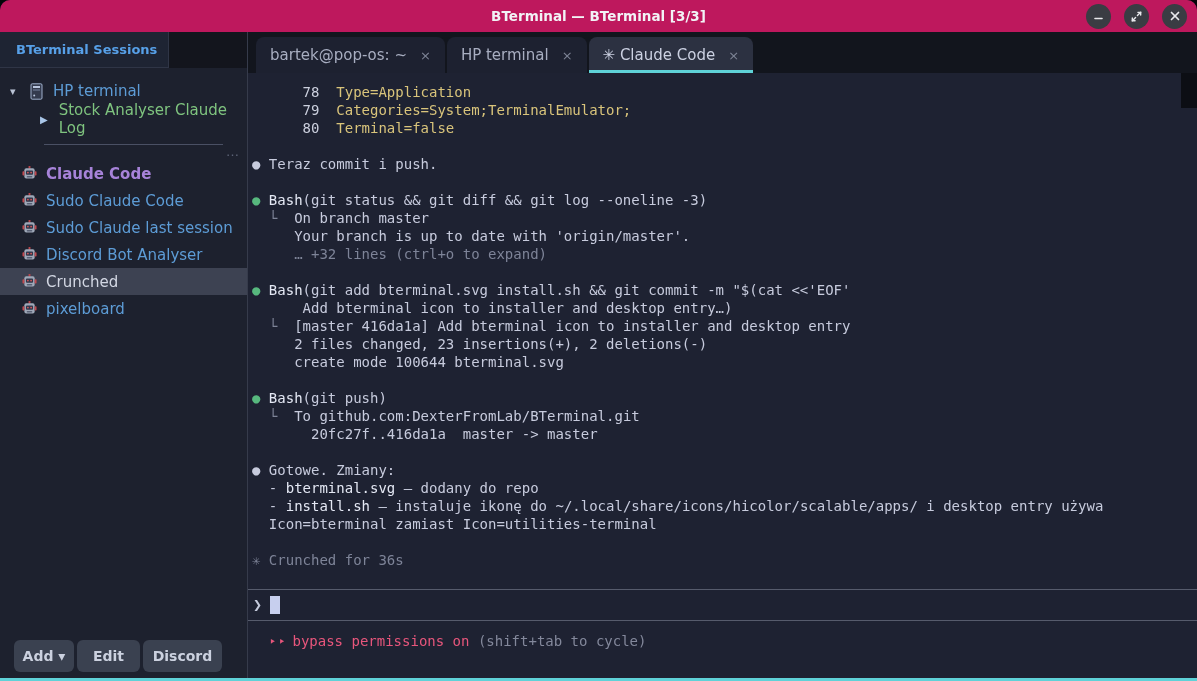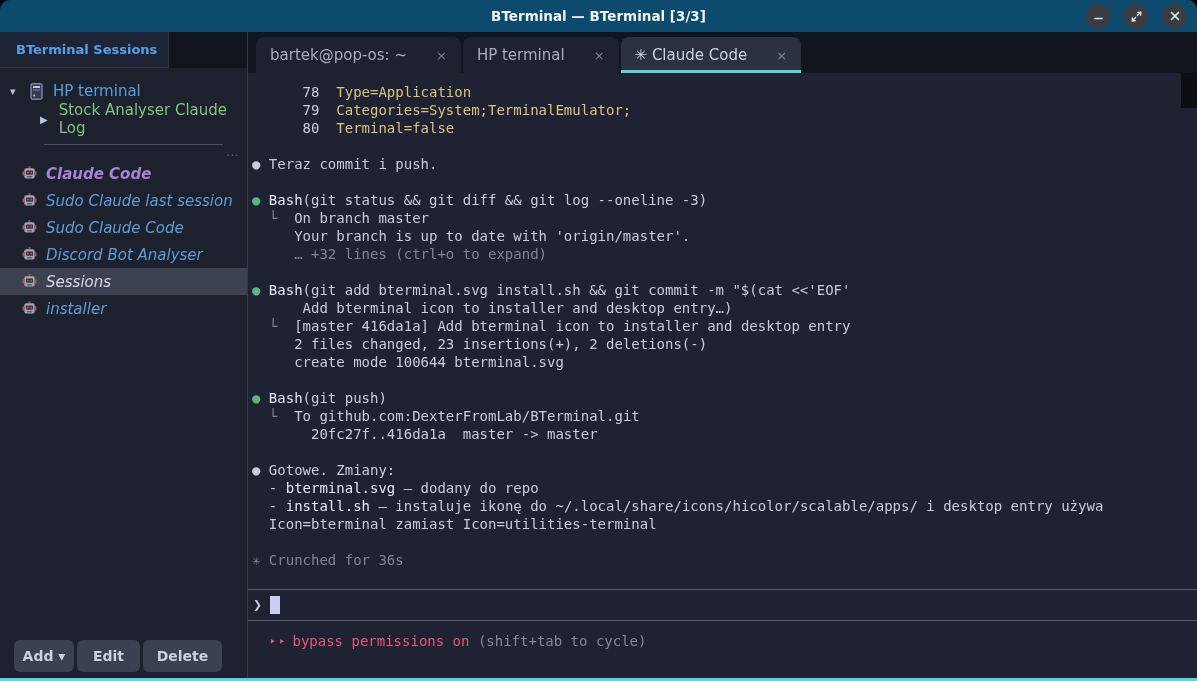--- a/index.html
+++ b/index.html
@@ -7,21 +7,21 @@
   body {
     width:1197px; height:681px; overflow:hidden;
     font-family:"DejaVu Sans","Liberation Sans",sans-serif;
     -webkit-font-smoothing:antialiased;
   }
   .window {
     width:1197px; height:681px; display:flex; flex-direction:column;
     border-radius:10px 10px 0 0; overflow:hidden; background:#1d212e;
   }
   
-  .titlebar { flex:0 0 32px; background:#0c4a6e; position:relative; display:flex; align-items:center; }
+  .titlebar { flex:0 0 32px; background:#be185d; position:relative; display:flex; align-items:center; }
   .title {
     position:absolute; left:0; right:0; text-align:center;
     color:#f2f3f6; font-weight:bold; font-size:13.5px; pointer-events:none;
   }
   .controls { margin-left:auto; display:flex; gap:13px; padding-right:10px; z-index:2; }
   .ctrl {
     width:25px; height:25px; border-radius:50%; background:#3a3c43; border:none;
     display:flex; align-items:center; justify-content:center; cursor:default;
   }
   .ctrl svg { display:block; }
@@ -43,36 +43,36 @@
   .tree-row { height:28px; display:flex; align-items:center; font-size:15px; }
   .host-row { padding-left:10px; gap:8px; }
   .caret { color:#b9c2d4; font-size:11px; width:12px; }
   .host-label { color:#5d9cd6; margin-left:2px; }
   .child-row { padding-left:40px; gap:11px; }
   .play { color:#a9c6e8; font-size:10px; }
   .child-label { color:#7fc47f; }
   .divider-row { height:22px; display:flex; align-items:center; padding:0 8px 0 44px; }
   .div-line { flex:1; border-top:1px solid #4a5064; }
   .div-dots { color:#5c6376; font-size:13px; margin-left:3px; line-height:6px; align-self:flex-end; }
-  .session-list { margin-top:5px;font-style:italic; }
+  .session-list { margin-top:5px; }
   .session-row { height:27px; display:flex; align-items:center; padding-left:22px; gap:9px; font-size:15px; color:#5d9cd6; cursor:default; }
   .session-row.purple { color:#a783d9; font-weight:bold; }
   .session-row.selected { background:#3d4252; color:#d3d7e3; }
   .robot { flex:0 0 15px; }
   .sb-buttons { position:absolute; bottom:6px; left:14px; right:8px; display:flex; gap:3px; }
   .sb-btn {
     background:#3a4150; border:none; color:#cbd1df; font-weight:bold; font-size:14px;
     padding:8px 0; border-radius:6px; font-family:inherit; cursor:default;
   }
   .sb-btn.b-add { width:60px; } .sb-btn.b-edit { width:63px; } .sb-btn.b-delete { width:79px; }
   
   .content { flex:1; display:flex; flex-direction:column; min-width:0; }
   .tabbar { flex:0 0 41px; background:#12151d; display:flex; align-items:flex-end; padding-left:8px; }
   .tab {
-    height:36px; display:flex; align-items:center; gap:29px; padding:0 14px;
+    height:36px; display:flex; align-items:center; gap:13px; padding:0 14px;
     border-radius:8px 8px 0 0; background:#1d2130; color:#a8aec1; font-size:15px;
     margin-right:2px; position:relative; cursor:default; white-space:nowrap;
   }
   .tab.active { background:#2c3141; color:#ccd1e2; }
   .tab.active::after { content:""; position:absolute; bottom:0; left:0; right:0; height:3px; background:var(--accent,#49d8d0); }
   .tab-close { color:#7e8496; font-size:13px; }
   
   .terminal {
     flex:1; background:#1e2232; position:relative; display:flex; flex-direction:column; min-height:0;
     font-family:"DejaVu Sans Mono","Liberation Mono",monospace; font-size:14px;
@@ -172,81 +172,81 @@
               <svg class="robot" width="15" height="15" viewBox="0 0 16 16">
                 <rect x="7" y="0" width="2" height="3" fill="#b8434a"></rect>
                 <rect x="2.5" y="2.5" width="11" height="10.8" rx="2" fill="#9fa8b8"></rect>
                 <rect x="0.5" y="5.5" width="2" height="4.5" rx="0.8" fill="#c24a50"></rect>
                 <rect x="13.5" y="5.5" width="2" height="4.5" rx="0.8" fill="#c24a50"></rect>
                 <rect x="4.2" y="4.8" width="7.6" height="4.4" rx="1" fill="#30364a"></rect>
                 <circle cx="6.3" cy="7" r="0.9" fill="#e05a5a"></circle>
                 <circle cx="9.7" cy="7" r="0.9" fill="#e05a5a"></circle>
                 <rect x="5" y="10.6" width="6" height="1.6" rx="0.8" fill="#586074"></rect>
               </svg>
+              <span>Sudo Claude Code</span>
+            </div>
+            <div class="session-row">
+              <svg class="robot" width="15" height="15" viewBox="0 0 16 16">
+                <rect x="7" y="0" width="2" height="3" fill="#b8434a"></rect>
+                <rect x="2.5" y="2.5" width="11" height="10.8" rx="2" fill="#9fa8b8"></rect>
+                <rect x="0.5" y="5.5" width="2" height="4.5" rx="0.8" fill="#c24a50"></rect>
+                <rect x="13.5" y="5.5" width="2" height="4.5" rx="0.8" fill="#c24a50"></rect>
+                <rect x="4.2" y="4.8" width="7.6" height="4.4" rx="1" fill="#30364a"></rect>
+                <circle cx="6.3" cy="7" r="0.9" fill="#e05a5a"></circle>
+                <circle cx="9.7" cy="7" r="0.9" fill="#e05a5a"></circle>
+                <rect x="5" y="10.6" width="6" height="1.6" rx="0.8" fill="#586074"></rect>
+              </svg>
               <span>Sudo Claude last session</span>
             </div>
             <div class="session-row">
               <svg class="robot" width="15" height="15" viewBox="0 0 16 16">
                 <rect x="7" y="0" width="2" height="3" fill="#b8434a"></rect>
                 <rect x="2.5" y="2.5" width="11" height="10.8" rx="2" fill="#9fa8b8"></rect>
                 <rect x="0.5" y="5.5" width="2" height="4.5" rx="0.8" fill="#c24a50"></rect>
                 <rect x="13.5" y="5.5" width="2" height="4.5" rx="0.8" fill="#c24a50"></rect>
                 <rect x="4.2" y="4.8" width="7.6" height="4.4" rx="1" fill="#30364a"></rect>
                 <circle cx="6.3" cy="7" r="0.9" fill="#e05a5a"></circle>
                 <circle cx="9.7" cy="7" r="0.9" fill="#e05a5a"></circle>
                 <rect x="5" y="10.6" width="6" height="1.6" rx="0.8" fill="#586074"></rect>
               </svg>
-              <span>Sudo Claude Code</span>
-            </div>
-            <div class="session-row">
-              <svg class="robot" width="15" height="15" viewBox="0 0 16 16">
-                <rect x="7" y="0" width="2" height="3" fill="#b8434a"></rect>
-                <rect x="2.5" y="2.5" width="11" height="10.8" rx="2" fill="#9fa8b8"></rect>
-                <rect x="0.5" y="5.5" width="2" height="4.5" rx="0.8" fill="#c24a50"></rect>
-                <rect x="13.5" y="5.5" width="2" height="4.5" rx="0.8" fill="#c24a50"></rect>
-                <rect x="4.2" y="4.8" width="7.6" height="4.4" rx="1" fill="#30364a"></rect>
-                <circle cx="6.3" cy="7" r="0.9" fill="#e05a5a"></circle>
-                <circle cx="9.7" cy="7" r="0.9" fill="#e05a5a"></circle>
-                <rect x="5" y="10.6" width="6" height="1.6" rx="0.8" fill="#586074"></rect>
-              </svg>
               <span>Discord Bot Analyser</span>
             </div>
             <div class="session-row selected">
               <svg class="robot" width="15" height="15" viewBox="0 0 16 16">
                 <rect x="7" y="0" width="2" height="3" fill="#b8434a"></rect>
                 <rect x="2.5" y="2.5" width="11" height="10.8" rx="2" fill="#9fa8b8"></rect>
                 <rect x="0.5" y="5.5" width="2" height="4.5" rx="0.8" fill="#c24a50"></rect>
                 <rect x="13.5" y="5.5" width="2" height="4.5" rx="0.8" fill="#c24a50"></rect>
                 <rect x="4.2" y="4.8" width="7.6" height="4.4" rx="1" fill="#30364a"></rect>
                 <circle cx="6.3" cy="7" r="0.9" fill="#e05a5a"></circle>
                 <circle cx="9.7" cy="7" r="0.9" fill="#e05a5a"></circle>
                 <rect x="5" y="10.6" width="6" height="1.6" rx="0.8" fill="#586074"></rect>
               </svg>
-              <span>Sessions</span>
-            </div>
-            <div class="session-row">
-              <svg class="robot" width="15" height="15" viewBox="0 0 16 16">
-                <rect x="7" y="0" width="2" height="3" fill="#b8434a"></rect>
-                <rect x="2.5" y="2.5" width="11" height="10.8" rx="2" fill="#9fa8b8"></rect>
-                <rect x="0.5" y="5.5" width="2" height="4.5" rx="0.8" fill="#c24a50"></rect>
-                <rect x="13.5" y="5.5" width="2" height="4.5" rx="0.8" fill="#c24a50"></rect>
-                <rect x="4.2" y="4.8" width="7.6" height="4.4" rx="1" fill="#30364a"></rect>
-                <circle cx="6.3" cy="7" r="0.9" fill="#e05a5a"></circle>
-                <circle cx="9.7" cy="7" r="0.9" fill="#e05a5a"></circle>
-                <rect x="5" y="10.6" width="6" height="1.6" rx="0.8" fill="#586074"></rect>
-              </svg>
-              <span>installer</span>
+              <span>Crunched</span>
+            </div>
+            <div class="session-row">
+              <svg class="robot" width="15" height="15" viewBox="0 0 16 16">
+                <rect x="7" y="0" width="2" height="3" fill="#b8434a"></rect>
+                <rect x="2.5" y="2.5" width="11" height="10.8" rx="2" fill="#9fa8b8"></rect>
+                <rect x="0.5" y="5.5" width="2" height="4.5" rx="0.8" fill="#c24a50"></rect>
+                <rect x="13.5" y="5.5" width="2" height="4.5" rx="0.8" fill="#c24a50"></rect>
+                <rect x="4.2" y="4.8" width="7.6" height="4.4" rx="1" fill="#30364a"></rect>
+                <circle cx="6.3" cy="7" r="0.9" fill="#e05a5a"></circle>
+                <circle cx="9.7" cy="7" r="0.9" fill="#e05a5a"></circle>
+                <rect x="5" y="10.6" width="6" height="1.6" rx="0.8" fill="#586074"></rect>
+              </svg>
+              <span>pixelboard</span>
             </div>
           </div>
       </div>
 
       <div class="sb-buttons">
           <button class="sb-btn b-add">Add ▾</button>
           <button class="sb-btn b-edit">Edit</button>
-          <button class="sb-btn b-delete">Delete</button>
+          <button class="sb-btn b-delete">Discord</button>
         </div>
     </aside>
 
     <section class="content">
       <div class="tabbar">
           <div class="tab">
             <span>bartek@pop-os: ~</span>
             <span class="tab-close">×</span>
           </div>
           <div class="tab">

